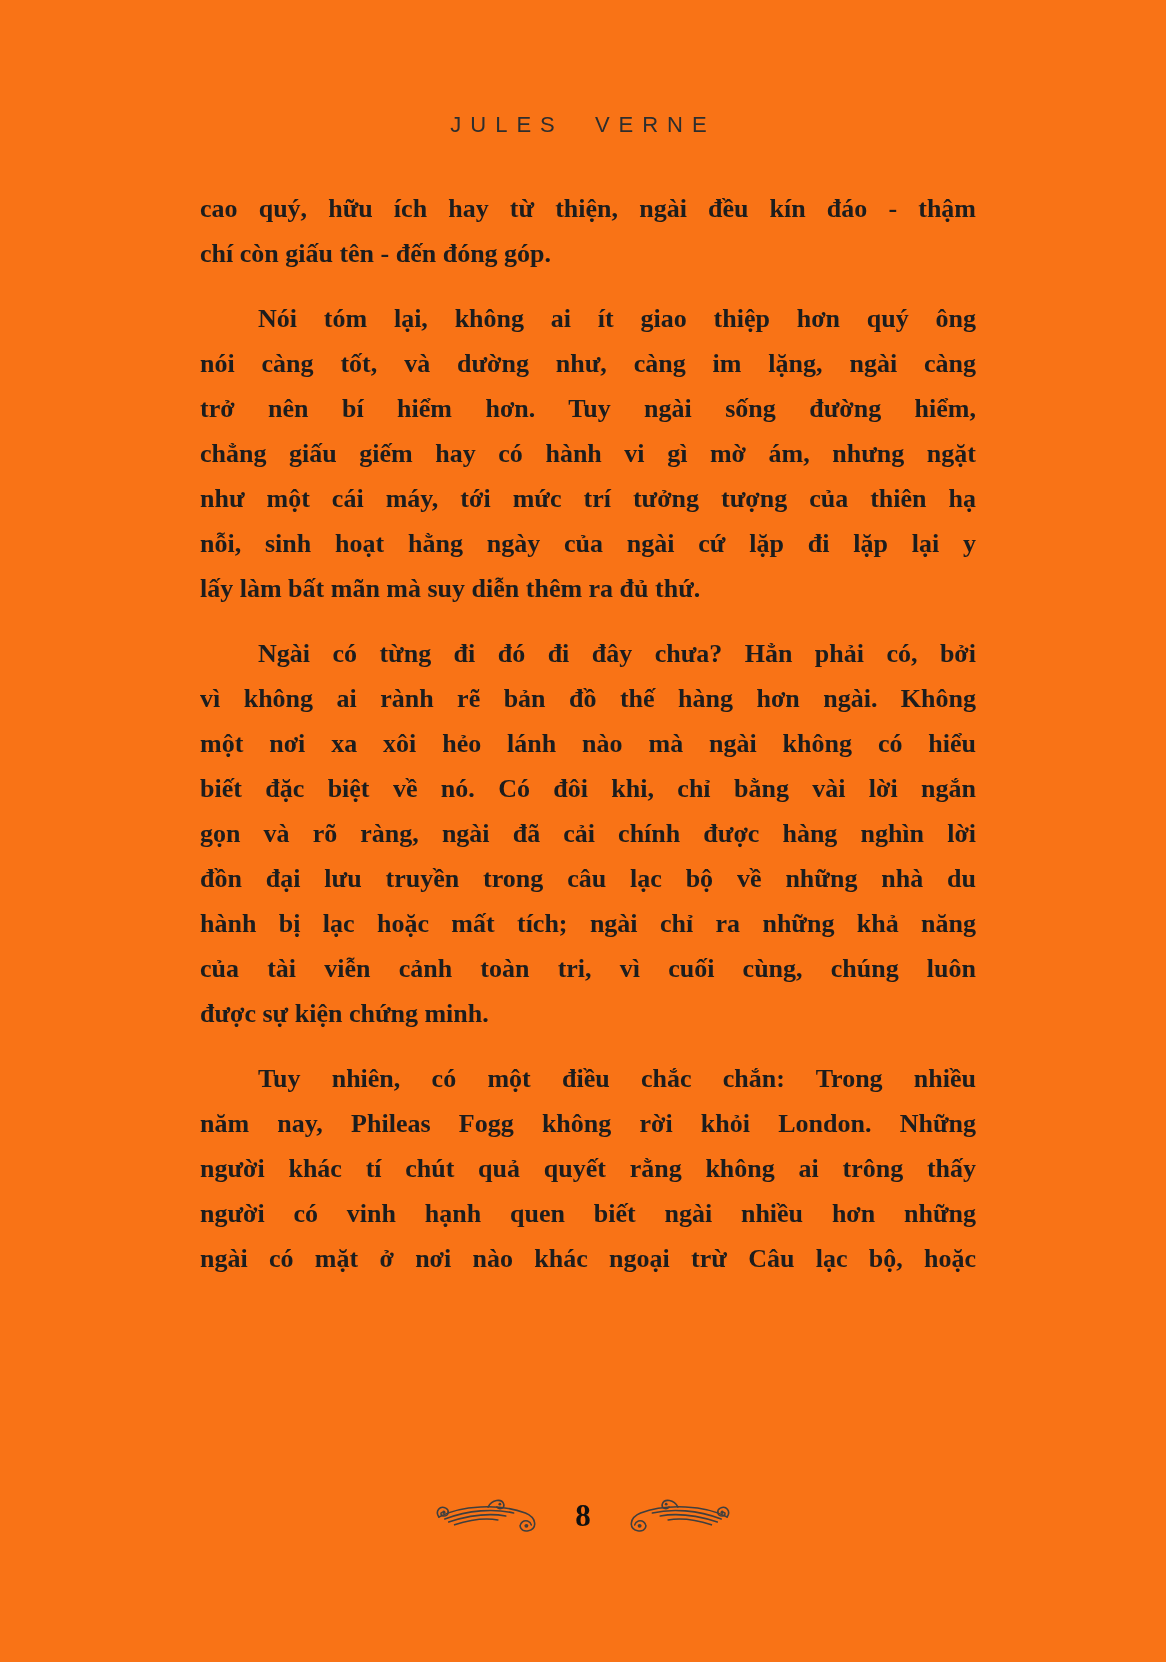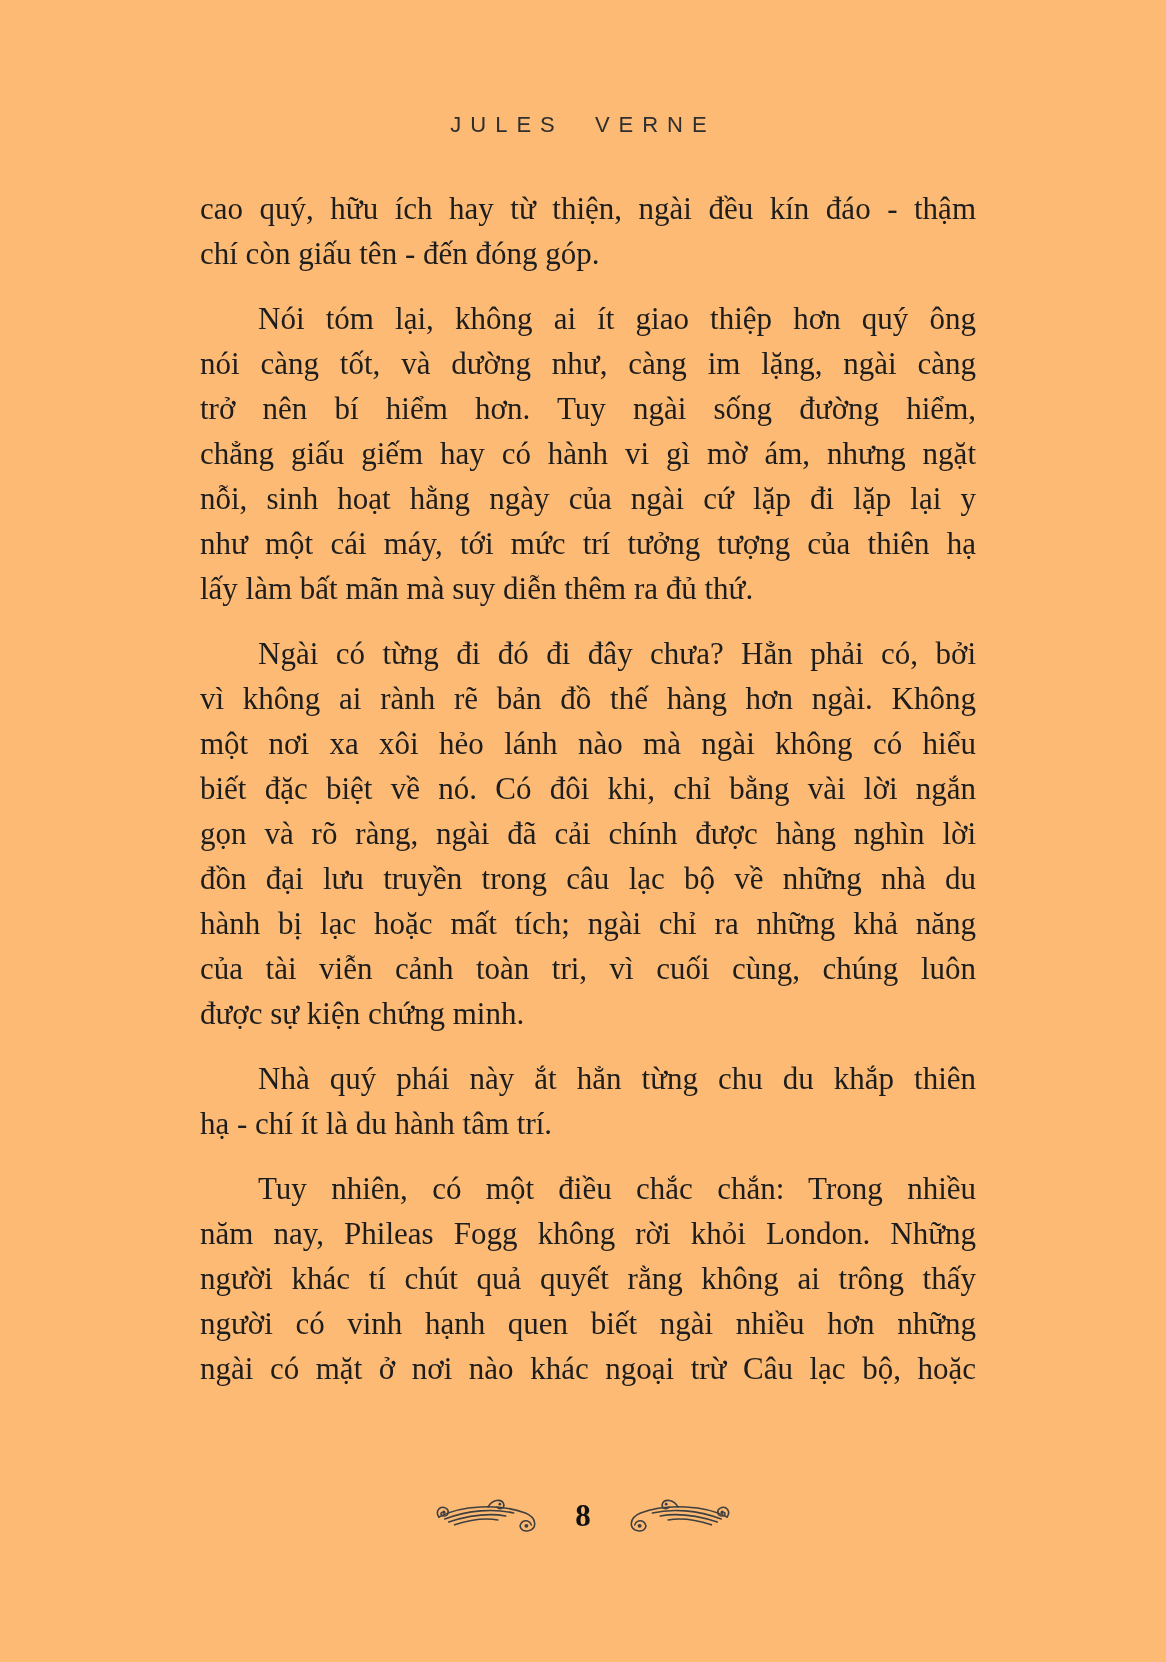--- a/index.html
+++ b/index.html
@@ -1,20 +1,20 @@
 <!DOCTYPE html>
 <html><head>
 <meta charset="utf-8">
 <style>
   html,body{margin:0;padding:0;}
   .page{
     position:relative;
     width:1166px;
     height:1662px;
-    background:#fdba74;
+    background:#f97316;
     font-family:"Liberation Serif","DejaVu Serif",serif;
     overflow:hidden;
   }
   .running-head{
     position:absolute;
     top:112px;
     left:0;
     right:0;
     text-align:center;
     font-family:"Liberation Sans","DejaVu Sans",sans-serif;
@@ -22,23 +22,24 @@
     font-size:22px;
     letter-spacing:9px;
     word-spacing:16px;
     color:#2e2e2e;
   }
   .page-body{
     position:absolute;
     top:186px;
     left:200px;
     width:776px;
-    font-size:31px;
+    font-size:26px;
     line-height:45px;
     color:#1d1d1d;
+    font-weight:bold;
   }
   .para{margin:0 0 13px 0;}
   .line{
     text-align:justify;
     text-align-last:justify;
     white-space:normal;
   }
   .line.last{text-align-last:left;}
   .line.indent{text-indent:58px;margin-top:20px;}
   .footer{
@@ -73,38 +74,34 @@
   <main class="page-body">
       <div class="para">
         <div class="line">cao quý, hữu ích hay từ thiện, ngài đều kín đáo - thậm</div>
         <div class="line last">chí còn giấu tên - đến đóng góp.</div>
       </div>
       <div class="para">
         <div class="line indent">Nói tóm lại, không ai ít giao thiệp hơn quý ông</div>
         <div class="line">nói càng tốt, và dường như, càng im lặng, ngài càng</div>
         <div class="line">trở nên bí hiểm hơn. Tuy ngài sống đường hiểm,</div>
         <div class="line">chẳng giấu giếm hay có hành vi gì mờ ám, nhưng ngặt</div>
+        <div class="line">như một cái máy, tới mức trí tưởng tượng của thiên hạ</div>
         <div class="line">nỗi, sinh hoạt hằng ngày của ngài cứ lặp đi lặp lại y</div>
-        <div class="line">như một cái máy, tới mức trí tưởng tượng của thiên hạ</div>
         <div class="line last">lấy làm bất mãn mà suy diễn thêm ra đủ thứ.</div>
       </div>
       <div class="para">
         <div class="line indent">Ngài có từng đi đó đi đây chưa? Hẳn phải có, bởi</div>
         <div class="line">vì không ai rành rẽ bản đồ thế hàng hơn ngài. Không</div>
         <div class="line">một nơi xa xôi hẻo lánh nào mà ngài không có hiểu</div>
         <div class="line">biết đặc biệt về nó. Có đôi khi, chỉ bằng vài lời ngắn</div>
         <div class="line">gọn và rõ ràng, ngài đã cải chính được hàng nghìn lời</div>
         <div class="line">đồn đại lưu truyền trong câu lạc bộ về những nhà du</div>
         <div class="line">hành bị lạc hoặc mất tích; ngài chỉ ra những khả năng</div>
         <div class="line">của tài viễn cảnh toàn tri, vì cuối cùng, chúng luôn</div>
         <div class="line last">được sự kiện chứng minh.</div>
-      </div>
-      <div class="para">
-        <div class="line indent">Nhà quý phái này ắt hẳn từng chu du khắp thiên</div>
-        <div class="line last">hạ - chí ít là du hành tâm trí.</div>
       </div>
       <div class="para">
         <div class="line indent">Tuy nhiên, có một điều chắc chắn: Trong nhiều</div>
         <div class="line">năm nay, Phileas Fogg không rời khỏi London. Những</div>
         <div class="line">người khác tí chút quả quyết rằng không ai trông thấy</div>
         <div class="line">người có vinh hạnh quen biết ngài nhiều hơn những</div>
         <div class="line">ngài có mặt ở nơi nào khác ngoại trừ Câu lạc bộ, hoặc</div>
       </div>
     </main>
 

